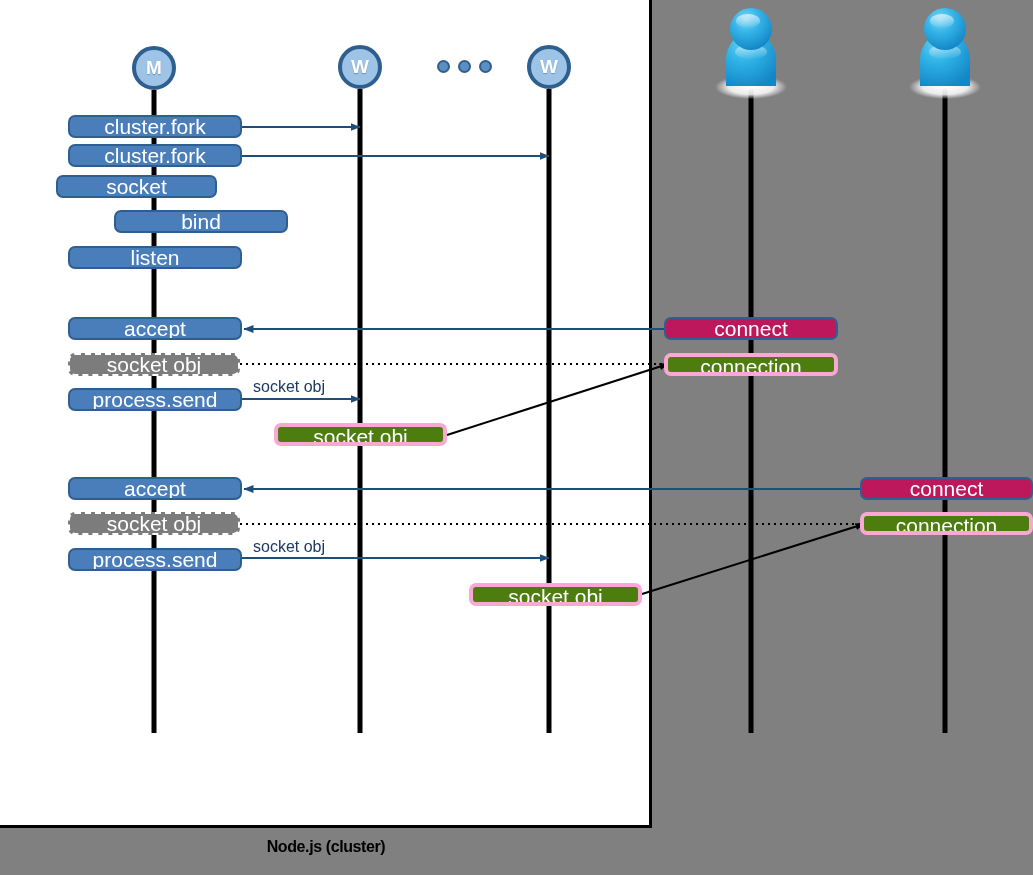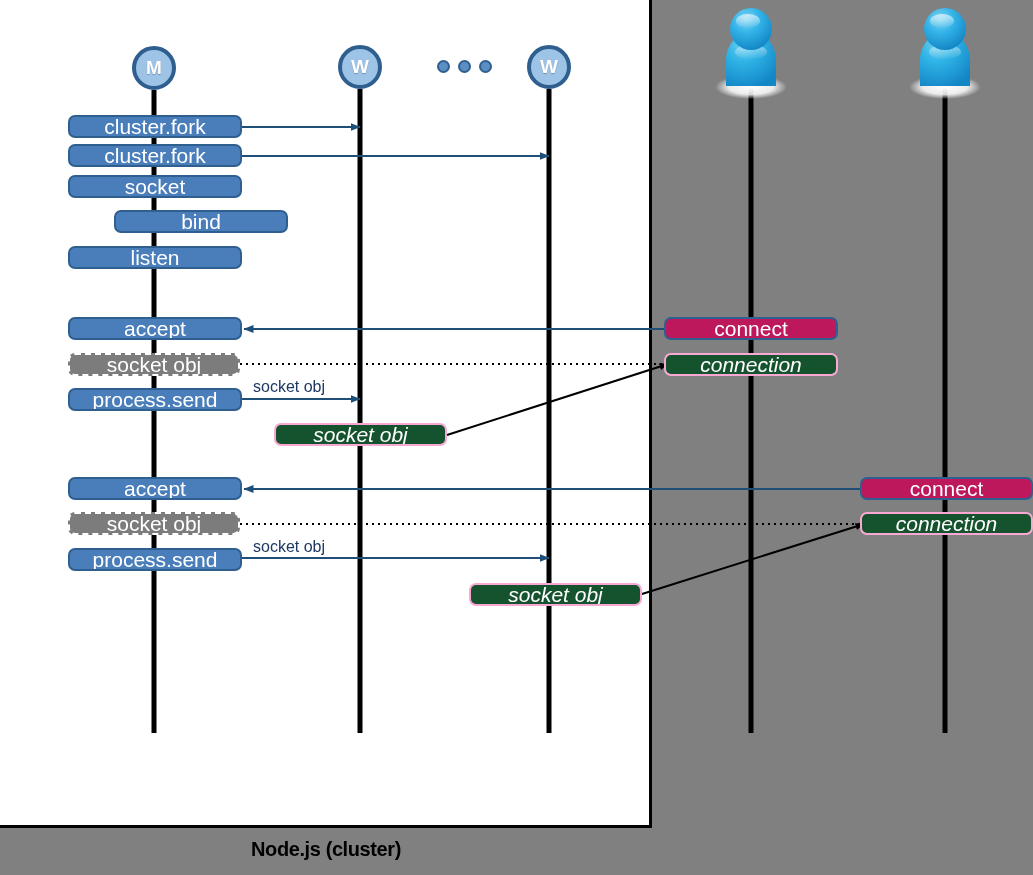--- a/index.html
+++ b/index.html
@@ -79,43 +79,42 @@
   }
   .bar-blue {
     background: #4A7EBB;
     border: 2px solid #2E5F8F;
   }
   .bar-blue-bright {
     background: #be185d;
     border: 2px solid #2E5F8F;
   }
   .bar-gray {
-    background: #14532d;
-    border: 2px solid #f9a8d4;
-    font-style: italic;
+    background: #4d7c0f;
+    border: 4px solid #f9a8d4;
   }
   .bar-gray-dashed {
     background: #7C7C7C;
     border: 2px dashed #ffffff;
   }
   
   .arrow-label {
     position: absolute;
     font-size: 16px;
     color: #1F3864;
     white-space: nowrap;
   }
   
   #caption {
     position: absolute;
     left: 0px;
     top: 838px;
     width: 652px;
     text-align: center;
-    font-size: 20px;
+    font-size: 16px;
     font-weight: bold;
     color: #000000;
     letter-spacing: -0.4px;
   }
 </style>
 </head>
 <body>
 
 <div id="stage">
 
@@ -194,21 +193,21 @@
       <div class="head-circle" style="left: 527px; top: 45px;">W</div>
       <div class="ellipsis-group" style="left: 437px; top: 60px;">
         <div class="ellipsis-dot"></div>
         <div class="ellipsis-dot"></div>
         <div class="ellipsis-dot"></div>
       </div>
     </div>
   <div id="bars-layer">
       <div class="bar bar-blue" style="left: 68px; top: 115px; width: 174px;">cluster.fork</div>
       <div class="bar bar-blue" style="left: 68px; top: 144px; width: 174px;">cluster.fork</div>
-      <div class="bar bar-blue" style="left: 68px; top: 175px; width: 174px;">socket</div>
+      <div class="bar bar-blue" style="left: 56px; top: 175px; width: 161px;">socket</div>
       <div class="bar bar-blue" style="left: 68px; top: 210px; width: 174px; margin-left: 46px;">bind</div>
       <div class="bar bar-blue" style="left: 68px; top: 246px; width: 174px;">listen</div>
       <div class="bar bar-blue" style="left: 68px; top: 317px; width: 174px;">accept</div>
       <div class="bar bar-gray-dashed" style="left: 68px; top: 353px; width: 172px;">socket obj</div>
       <div class="bar bar-blue" style="left: 68px; top: 388px; width: 174px;">process.send</div>
       <div class="bar bar-gray" style="left: 274px; top: 423px; width: 173px;">socket obj</div>
       <div class="bar bar-blue" style="left: 68px; top: 477px; width: 174px;">accept</div>
       <div class="bar bar-gray-dashed" style="left: 68px; top: 512px; width: 172px;">socket obj</div>
       <div class="bar bar-blue" style="left: 68px; top: 548px; width: 174px;">process.send</div>
       <div class="bar bar-gray" style="left: 469px; top: 583px; width: 173px;">socket obj</div>

